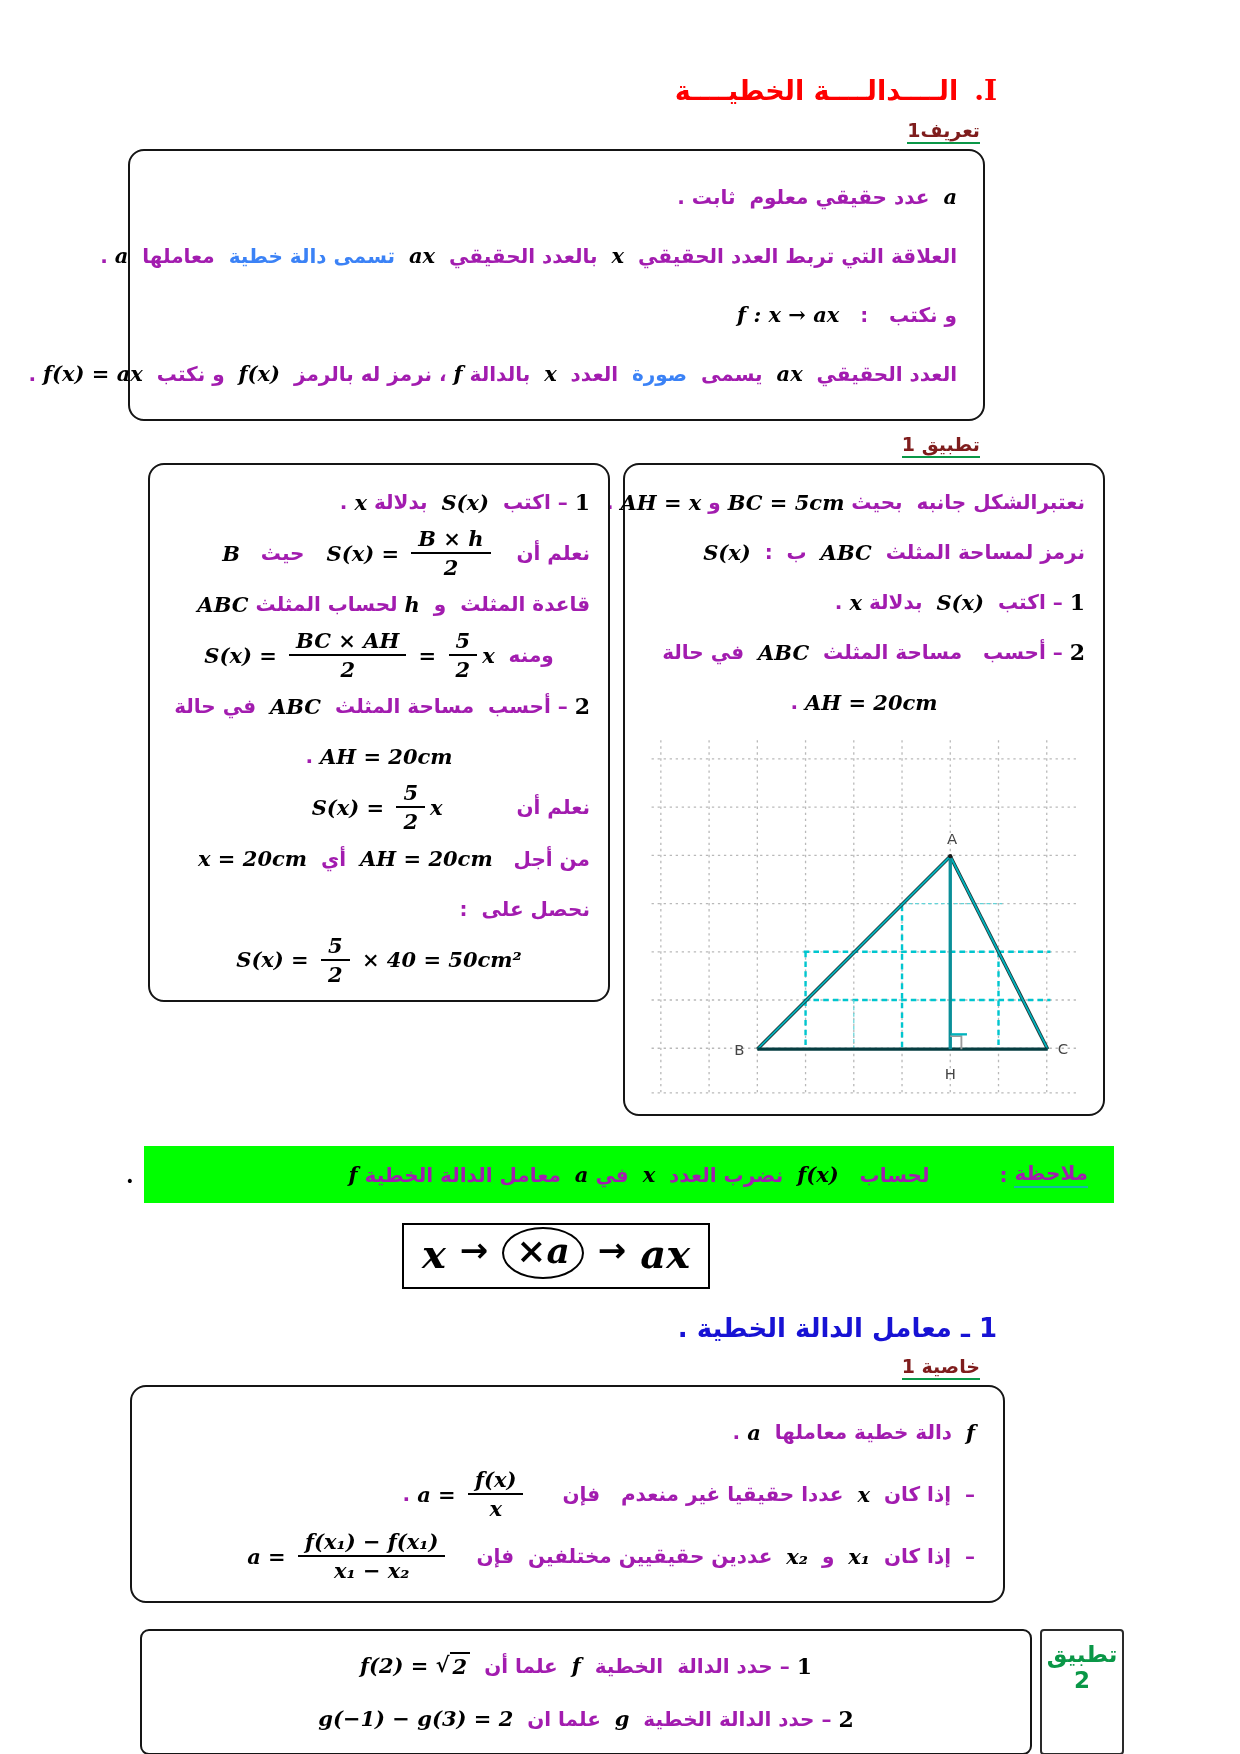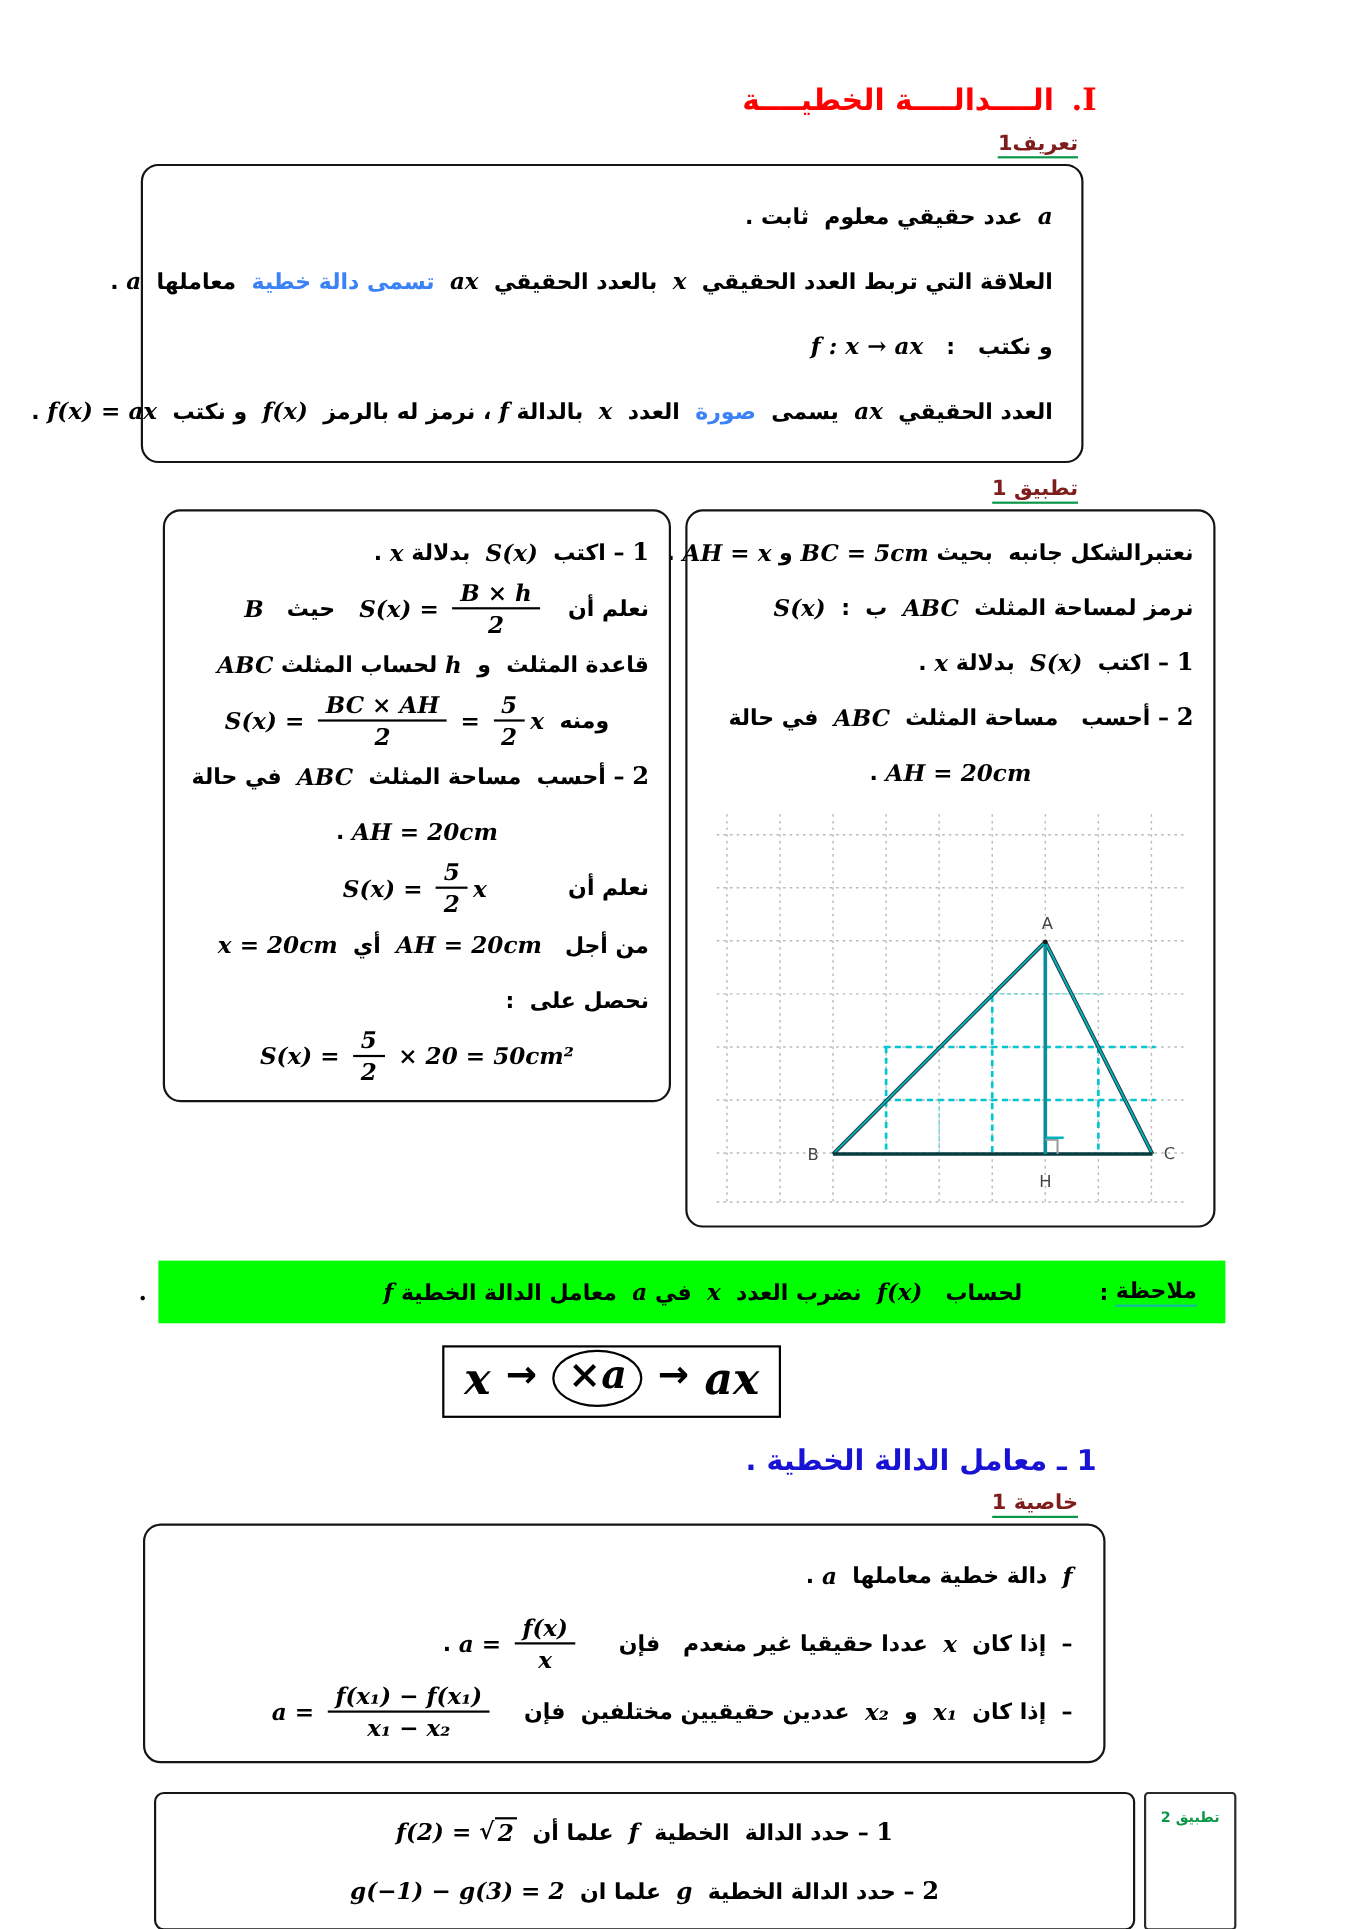--- a/index.html
+++ b/index.html
@@ -1,20 +1,20 @@
 <!DOCTYPE html>
 <html lang="ar"><head>
 <meta charset="utf-8">
 <style>
   html,body{margin:0;padding:0;background:#fff;}
   .page{position:relative;width:1232px;height:1754px;background:#fff;overflow:hidden;
         font-family:"DejaVu Sans",sans-serif;}
 
   
-  .seg-ar{font-family:"DejaVu Sans",sans-serif;font-weight:700;font-size:20px;color:#000000;white-space:pre;}
+  .seg-ar{font-family:"DejaVu Sans",sans-serif;font-weight:700;font-size:20px;color:#a21caf;white-space:pre;}
   .seg-red{color:#3b82f6;}
   .seg-u{border-bottom:2px solid #14b8a6;padding-bottom:1px;}
   .seg-math{font-family:"DejaVu Serif",serif;font-style:italic;font-weight:700;font-size:21px;color:#000;white-space:pre;}
   .seg-mn{font-family:"DejaVu Serif",serif;font-weight:700;font-size:22px;color:#000;white-space:pre;}
   .mgroup{display:inline-flex;align-items:center;direction:ltr;}
   .gap{display:inline-block;height:1px;}
   .frac{display:inline-flex;flex-direction:column;align-items:center;margin:0 5px;line-height:1.1;}
   .frac .num{border-bottom:2.2px solid #000;padding:0 7px 2px;}
   .frac .den{padding-top:2px;}
   .sqrt{display:inline-flex;align-items:flex-start;}
@@ -54,21 +54,21 @@
   .fm-arrow{font:700 34px "DejaVu Sans",sans-serif;position:relative;top:-3px;}
   .fm-ellipse{border:2.5px solid #000;border-radius:50%;padding:0 12px 6px;font:italic 700 36px "DejaVu Serif",serif;}
 
   .sec-heading{margin:24px 235px 0 0;text-align:right;direction:rtl;color:#1712d4;font-weight:700;font-size:26px;}
 
   .prop-box{margin:6px 0 0 130px;width:875px;padding:14px 28px;}
   .prop-box .tline{min-height:62px;}
 
   .app2-row{display:flex;direction:rtl;margin:26px 0 0 140px;width:984px;gap:8px;align-items:stretch;}
   .app2-label-cell{width:84px;border:2px solid #2a2a2a;border-radius:4px;text-align:center;padding-top:10px;box-sizing:border-box;background:#fff;}
-  .app2-label-cell span{color:#0a9747;font-weight:700;font-size:13px;}
+  .app2-label-cell span{color:#0a9747;font-weight:700;font-size:23px;}
   .app2-box{flex:1;border:2px solid #151515;border-radius:9px;box-sizing:border-box;padding:8px 24px;background:#fff;}
   .app2-box .tline{min-height:53px;}
 </style>
 </head>
 <body>
 
 <div class="page">
 
   <div class="main-title">
     <span class="title-prefix">I.</span><span class="title-text">الــــدالــــة الخطيــــة</span>
@@ -325,21 +325,21 @@
             <span class="seg-math" dir="ltr">x = 20cm</span>
           </span>
         </div>
         <div class="tline">
           <span class="seg-ar">نحصل على  :</span>
         </div>
         <div class="tline tl-c">
           <span class="mgroup" dir="ltr">
             <span class="seg-math" dir="ltr">S(x) = </span>
             <span class="seg-math frac" dir="ltr"><span class="num">5</span><span class="den">2</span></span>
-            <span class="seg-math" dir="ltr"> × 20 = 50cm²</span>
+            <span class="seg-math" dir="ltr"> × 40 = 50cm²</span>
           </span>
         </div>
       </div>
   </div>
 
   <div class="note-row">
     <span class="note-dot">.</span>
     <div class="note-bar">
         <div class="tline">
           <span class="seg-ar seg-u">ملاحظة</span>

